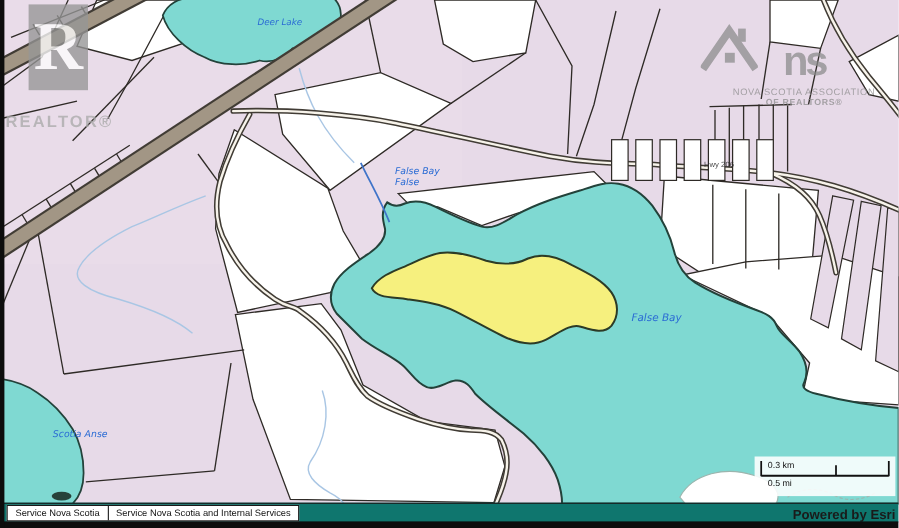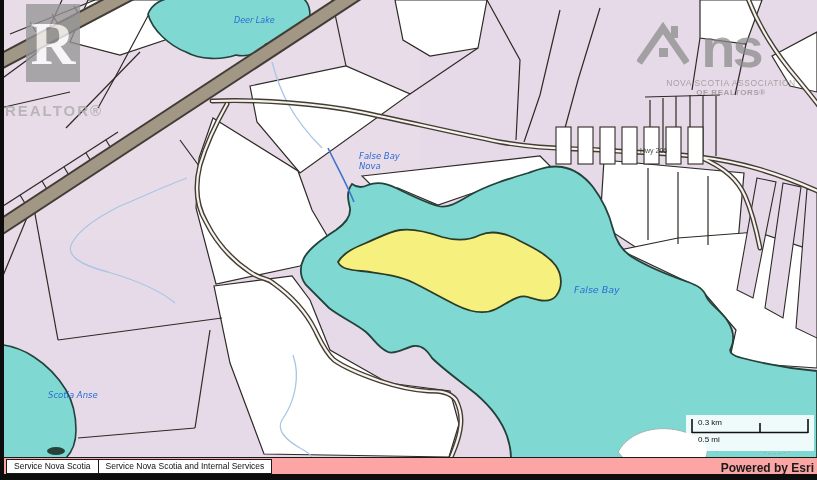--- a/index.html
+++ b/index.html
@@ -24,32 +24,32 @@
   
   .realtor-mark{position:absolute;left:0;top:4px;width:110px;opacity:.78;}
   .realtor-box{position:relative;left:26px;width:54px;height:78px;background:var(--watermark_grey);
                display:flex;align-items:center;justify-content:center;}
   .realtor-box span{color:#fdfdfd;font-family:"Liberation Serif",serif;font-weight:bold;font-size:62px;line-height:1;}
   .realtor-caption{margin-top:20px;width:108px;text-align:center;color:#ababab;font-weight:bold;
                    font-size:15px;letter-spacing:2px;}
   
   .nsar-mark{position:absolute;left:643px;top:20px;width:176px;opacity:.72;color:#8a8a8a;text-align:center;}
   .nsar-row{display:flex;align-items:flex-end;justify-content:center;height:52px;}
-  .nsar-big{font-size:56px;font-weight:bold;line-height:.85;letter-spacing:-3px;}
+  .nsar-big{font-size:38px;font-weight:bold;line-height:.85;letter-spacing:-3px;}
   .nsar-house{width:52px;height:46px;margin:0 -8px -2px -6px;}
   .nsar-cap1{margin-top:6px;font-size:8.5px;letter-spacing:.6px;white-space:nowrap;}
   .nsar-cap2{font-size:8px;font-weight:bold;letter-spacing:.6px;white-space:nowrap;}
   
   .scalebar{position:absolute;left:686px;top:415px;width:128px;height:36px;
             background:rgba(255,255,255,.88);}
   .scalebar svg{position:absolute;left:0;top:0;}
   .scalebar .km{position:absolute;left:12px;top:3px;font-size:8px;color:#111;}
   .scalebar .mi{position:absolute;left:12px;top:20px;font-size:8px;color:#111;}
   
-  .footer{position:absolute;left:0;top:457px;width:817px;height:17px;background:#fca5a5;
+  .footer{position:absolute;left:0;top:457px;width:817px;height:17px;background:#0f766e;
           border-top:1px solid #1a1a1a;color:var(--footer_ink);}
   .attrib{position:absolute;left:6px;top:1px;display:inline-flex;border:1px solid #1a1a1a;background:#fff;
           font-size:8.5px;}
   .attrib span{padding:1px 7px 2px;}
   .attrib span + span{border-left:1px solid #1a1a1a;}
   .powered{position:absolute;right:3px;top:3px;font-size:12px;font-weight:bold;color:#1a1a1a;}
   .bottombar{position:absolute;left:0;top:474px;width:817px;height:6px;background:#0d0d0d;}
   .leftborder{position:absolute;left:0;top:0;width:4px;height:480px;background:#0d0d0d;}
 </style>
 </head>
@@ -184,21 +184,21 @@
         <rect x="622" y="127" width="15" height="37"></rect>
       <rect x="644" y="127" width="15" height="37"></rect>
         <rect x="666" y="127" width="15" height="37"></rect>
       <rect x="688" y="127" width="15" height="37"></rect>
     </g>
   </svg>
 
   <div class="maplabel lbl-lake">Deer Lake</div>
   <div class="maplabel lbl-brook">
     <div>False Bay</div>
-    <div>Nova</div>
+    <div>False</div>
   </div>
   <div class="maplabel lbl-bay">False Bay</div>
   <div class="maplabel lbl-cove">Scotia Anse</div>
   <div class="lbl-road">Hwy 206</div>
 
   <div class="realtor-mark">
     <div class="realtor-box">
       <span>R</span>
     </div>
     <div class="realtor-caption">REALTOR®</div>

